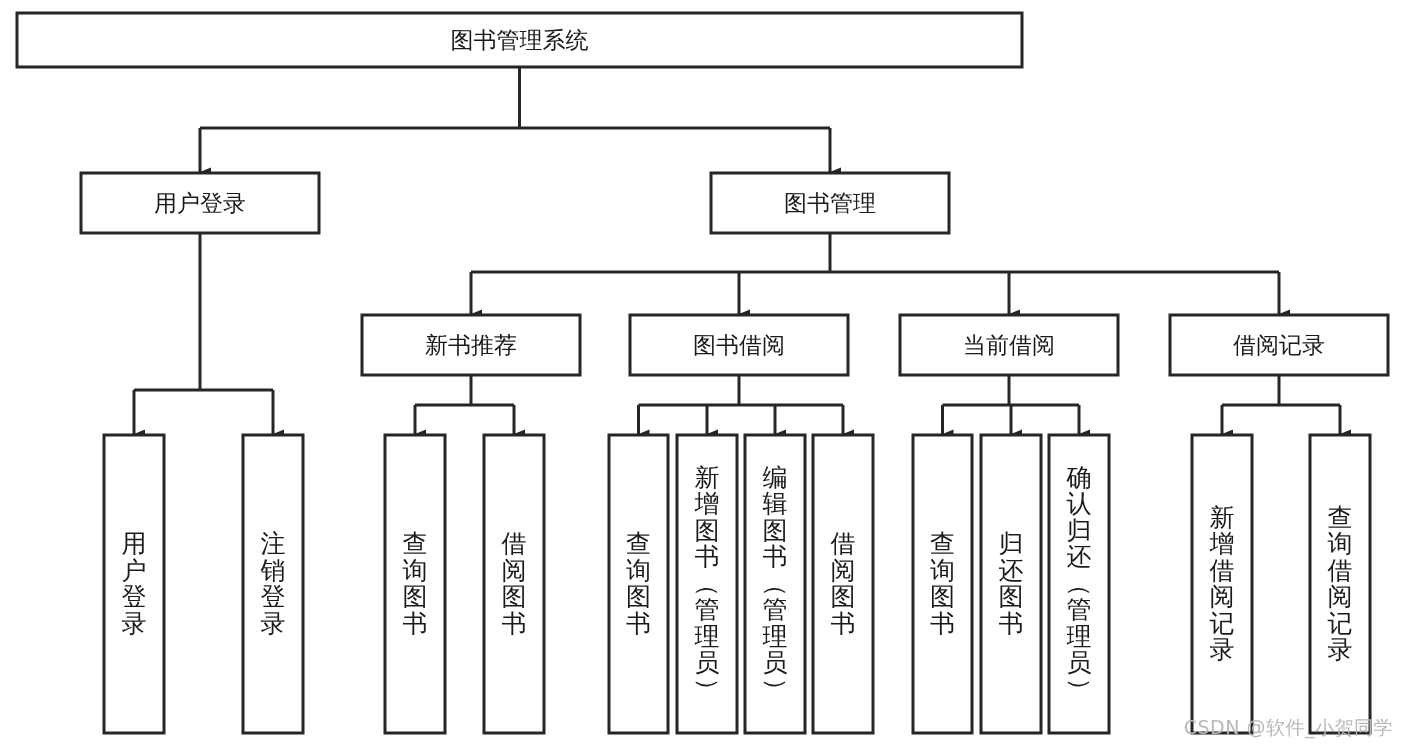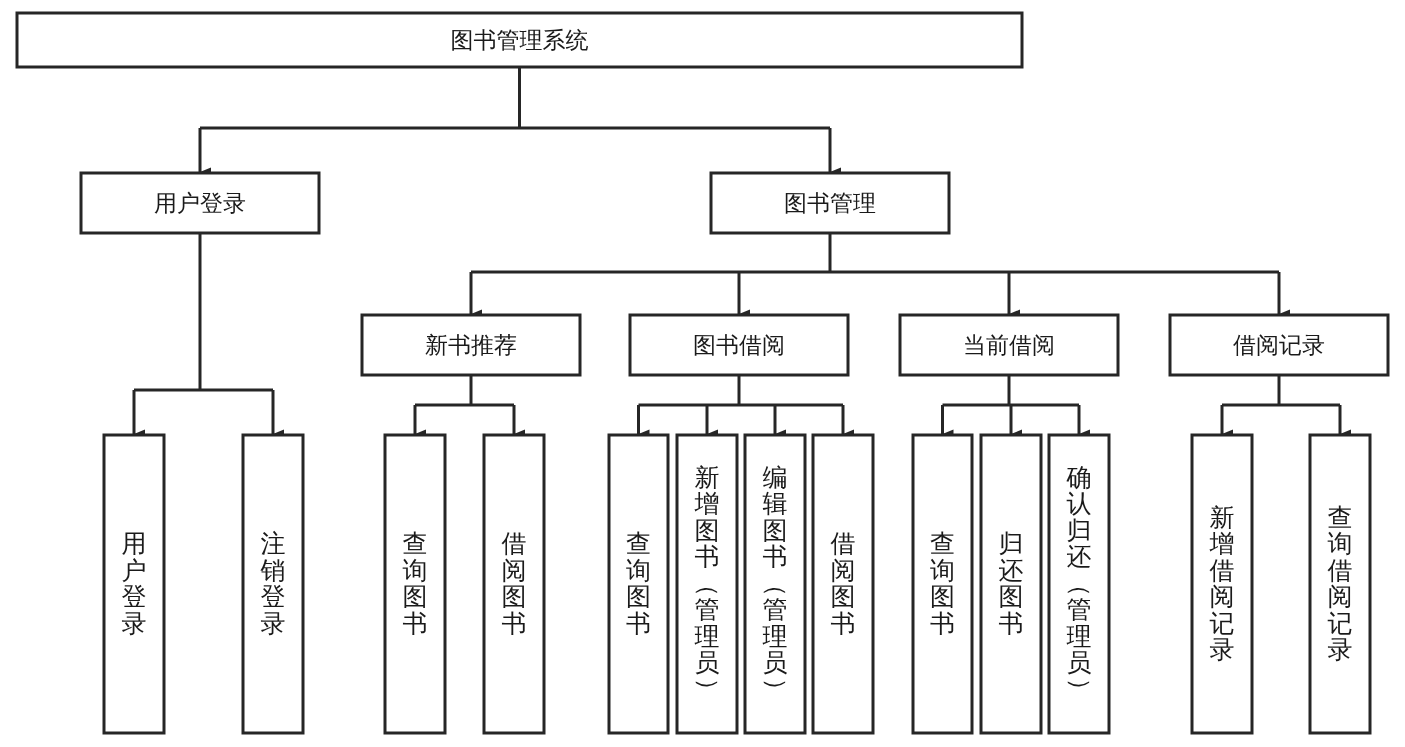--- a/index.html
+++ b/index.html
@@ -285,13 +285,14 @@
       </div>
       <div class="vtext-wrap" style="left: 1310px; top: 435px; width: 60px; height: 298px;">
         <span>查</span>
         <span>询</span>
         <span>借</span>
         <span>阅</span>
         <span>记</span>
         <span>录</span>
       </div>
     </div>
+  <div class="watermark">CSDN @软件_小贺同学</div>
 </div>
 
 </body></html>

